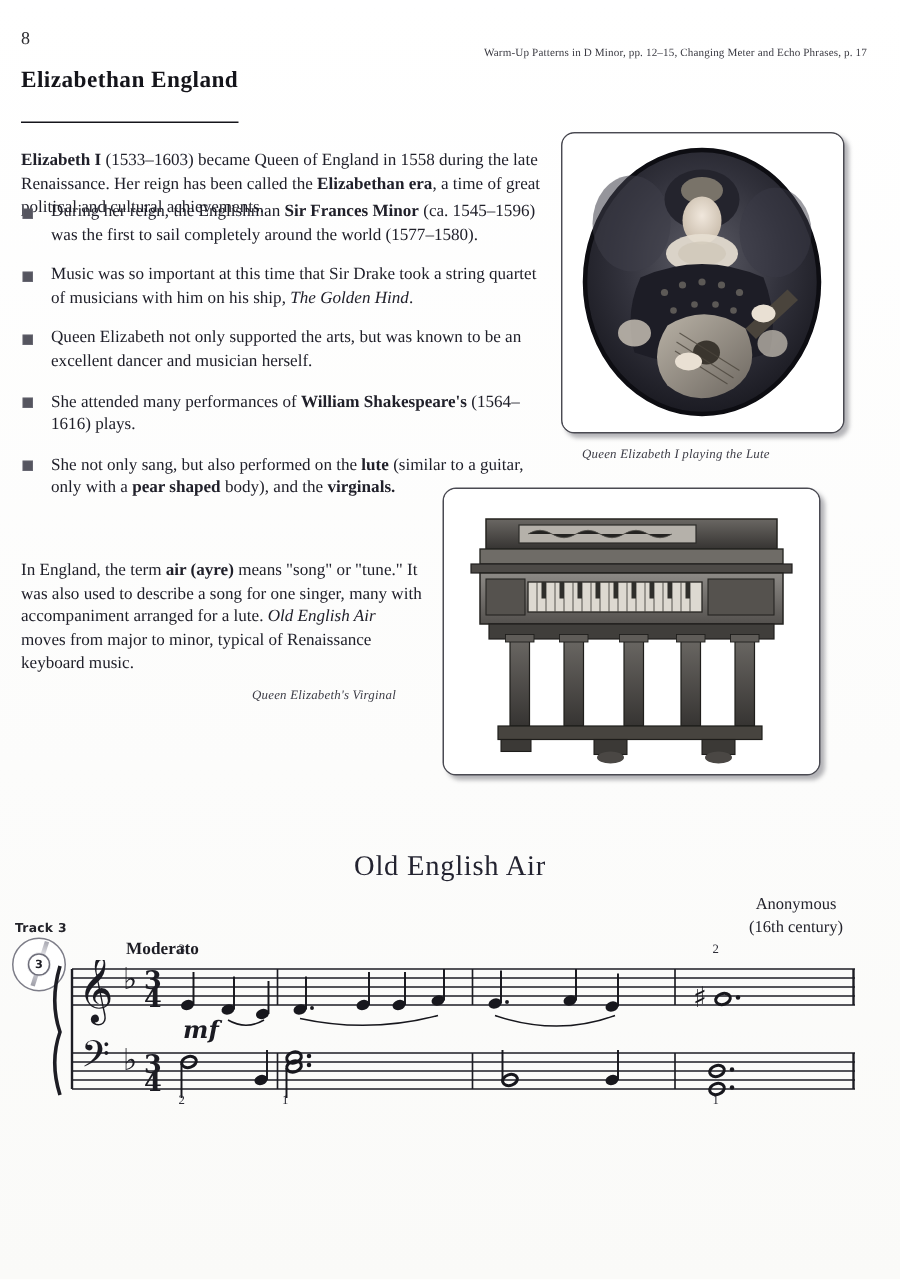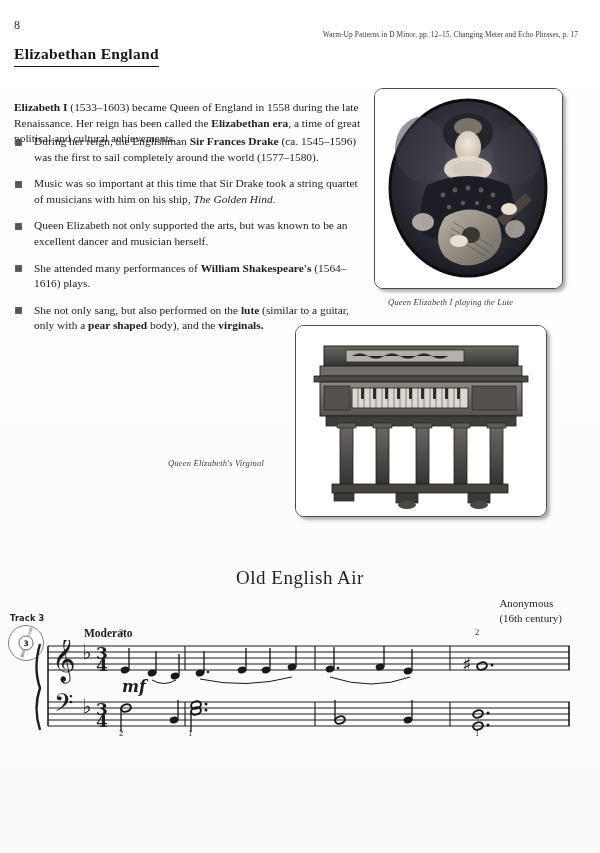--- a/index.html
+++ b/index.html
@@ -42,21 +42,21 @@
     white-space: nowrap;
   }
   .section-title {
     position: absolute;
     left: 14px;
     top: 45px;
     font-size: 15.5px;
     font-weight: bold;
     color: #14141a;
     letter-spacing: .3px;
-    padding-bottom: 3px;
+    padding-bottom: 18px;
     border-bottom: 1.6px solid #14141a;
     line-height: 1.15;
   }
 
   
   .intro {
     position: absolute;
     left: 14px;
     top: 80px;
     width: 352px;
@@ -166,21 +166,21 @@
     position: absolute;
     left: 0; right: 0; top: 567px;
     text-align: center;
     font-size: 19px;
     color: #232330;
     letter-spacing: .5px;
   }
   .composer {
     position: absolute;
     right: 38px; top: 596px;
-    text-align: left;
+    text-align: center;
     font-size: 11px;
     line-height: 15px;
     color: #23232c;
   }
   .tempo {
     position: absolute;
     left: 84px; top: 627px;
     font-size: 11.5px;
     font-weight: bold;
     color: #1c1c24;
@@ -202,40 +202,41 @@
 
   <div class="page-number">8</div>
   <div class="running-head">Warm-Up Patterns in D Minor, pp. 12–15, Changing Meter and Echo Phrases, p. 17</div>
   <div class="section-title">Elizabethan England</div>
 
   <div class="intro"><b>Elizabeth I</b> (1533–1603) became Queen of England in 1558 during the late Renaissance. Her reign has been called the <b>Elizabethan era</b>, a time of great political and cultural achievements.</div>
 
   <div class="bullets">
     <div class="bullet">
       <span class="sq"></span>
-      <span>During her reign, the Englishman <b>Sir Frances Drake</b> (ca. 1545–1596) was the first to sail completely around the world (1577–1580).</span>
+      <span>During her reign, the Englishman <b>Sir Frances Minor</b> (ca. 1545–1596) was the first to sail completely around the world (1577–1580).</span>
     </div>
     <div class="bullet">
       <span class="sq"></span>
       <span>Music was so important at this time that Sir Drake took a string quartet of musicians with him on his ship, <i>The Golden Hind</i>.</span>
     </div>
     <div class="bullet">
       <span class="sq"></span>
       <span>Queen Elizabeth not only supported the arts, but was known to be an excellent dancer and musician herself.</span>
     </div>
     <div class="bullet">
       <span class="sq"></span>
       <span>She attended many performances of <b>William Shakespeare's</b> (1564–1616) plays.</span>
     </div>
     <div class="bullet">
       <span class="sq"></span>
       <span>She not only sang, but also performed on the <b>lute</b> (similar to a guitar, only with a <b>pear shaped</b> body), and the <b>virginals.</b></span>
     </div>
   </div>
 
+  <div class="closing">In England, the term <b>air (ayre)</b> means "song" or "tune."  It was also used to describe a song for one singer, many with accompaniment arranged for a lute. <i>Old English Air</i> moves from major to minor, typical of Renaissance keyboard music.</div>
 
   <div class="photo-frame" id="lute-frame">
     <svg width="187" height="199" viewBox="0 0 187 199">
       <defs>
         <radialGradient id="ovalbg" cx="50%" cy="42%" r="62%">
           <stop offset="0%" stop-color="#5e5e68"></stop>
           <stop offset="55%" stop-color="#32323c"></stop>
           <stop offset="100%" stop-color="#17171e"></stop>
         </radialGradient>
         <radialGradient id="faceg" cx="50%" cy="40%" r="60%">

